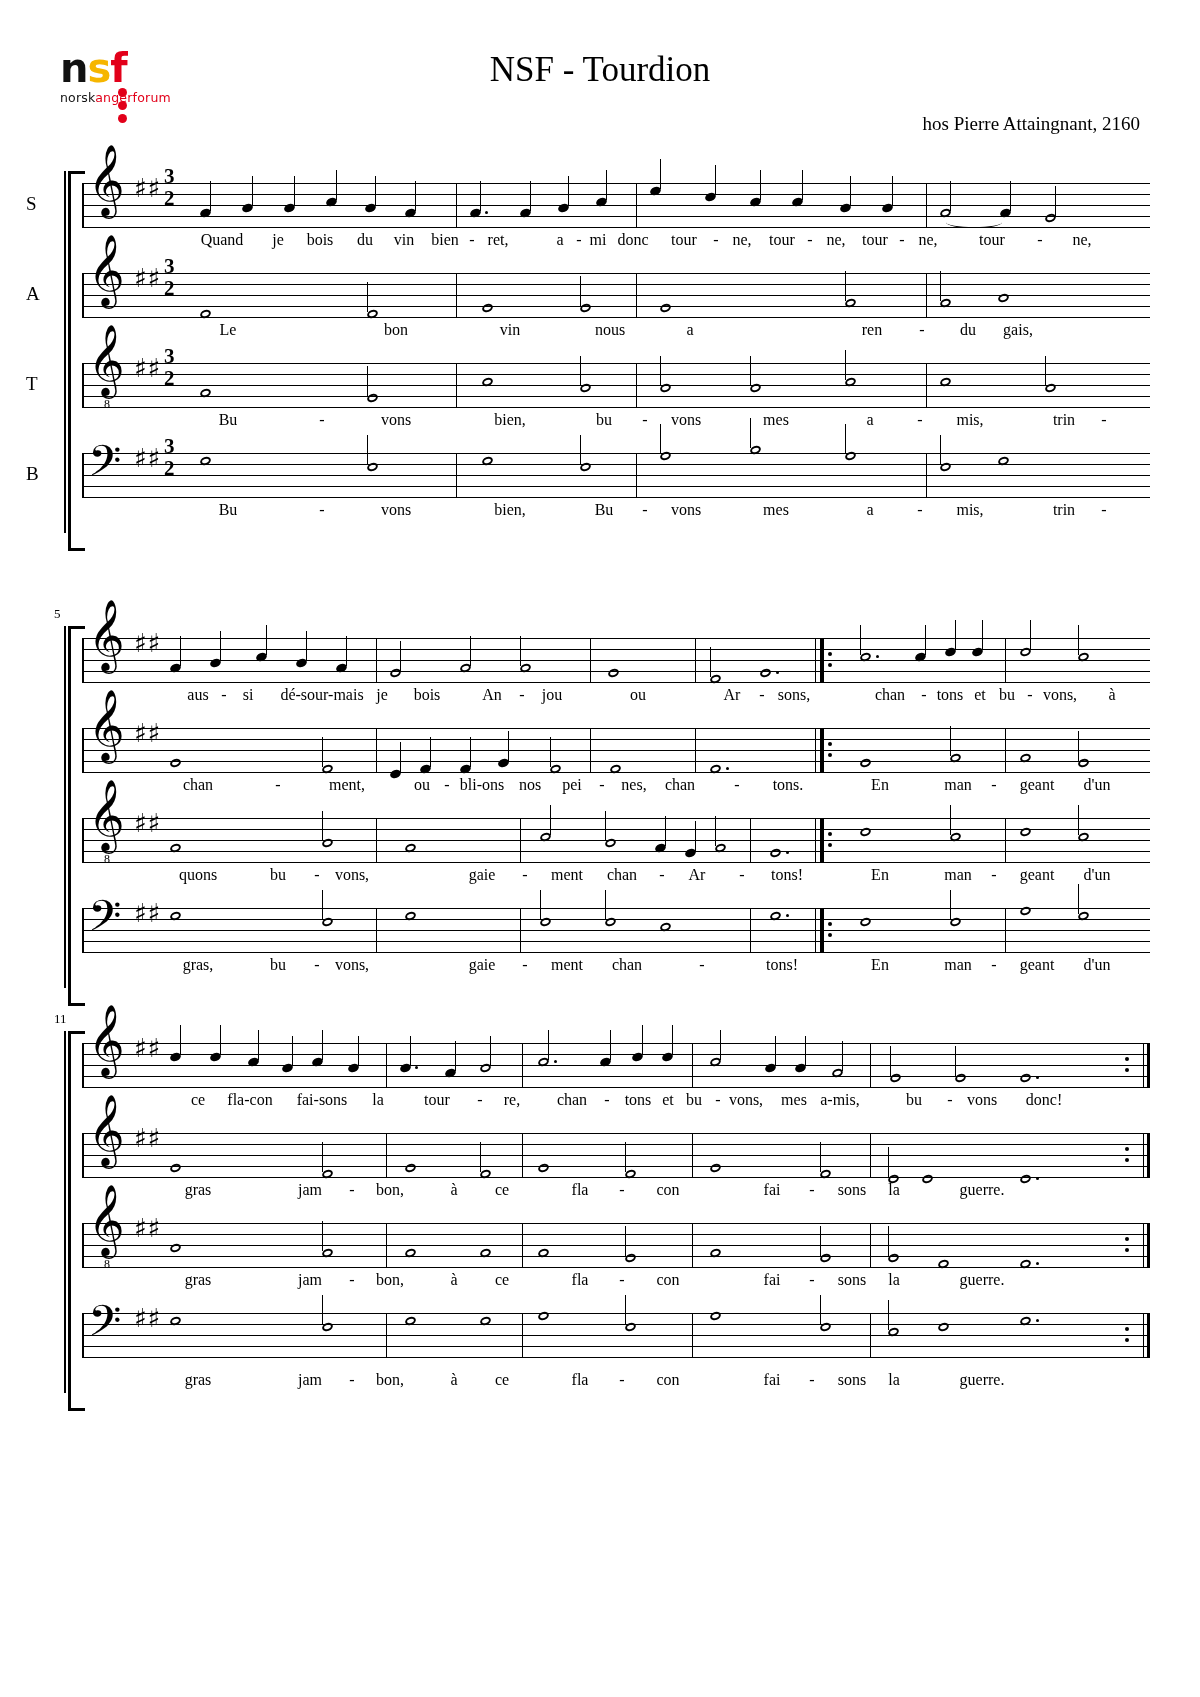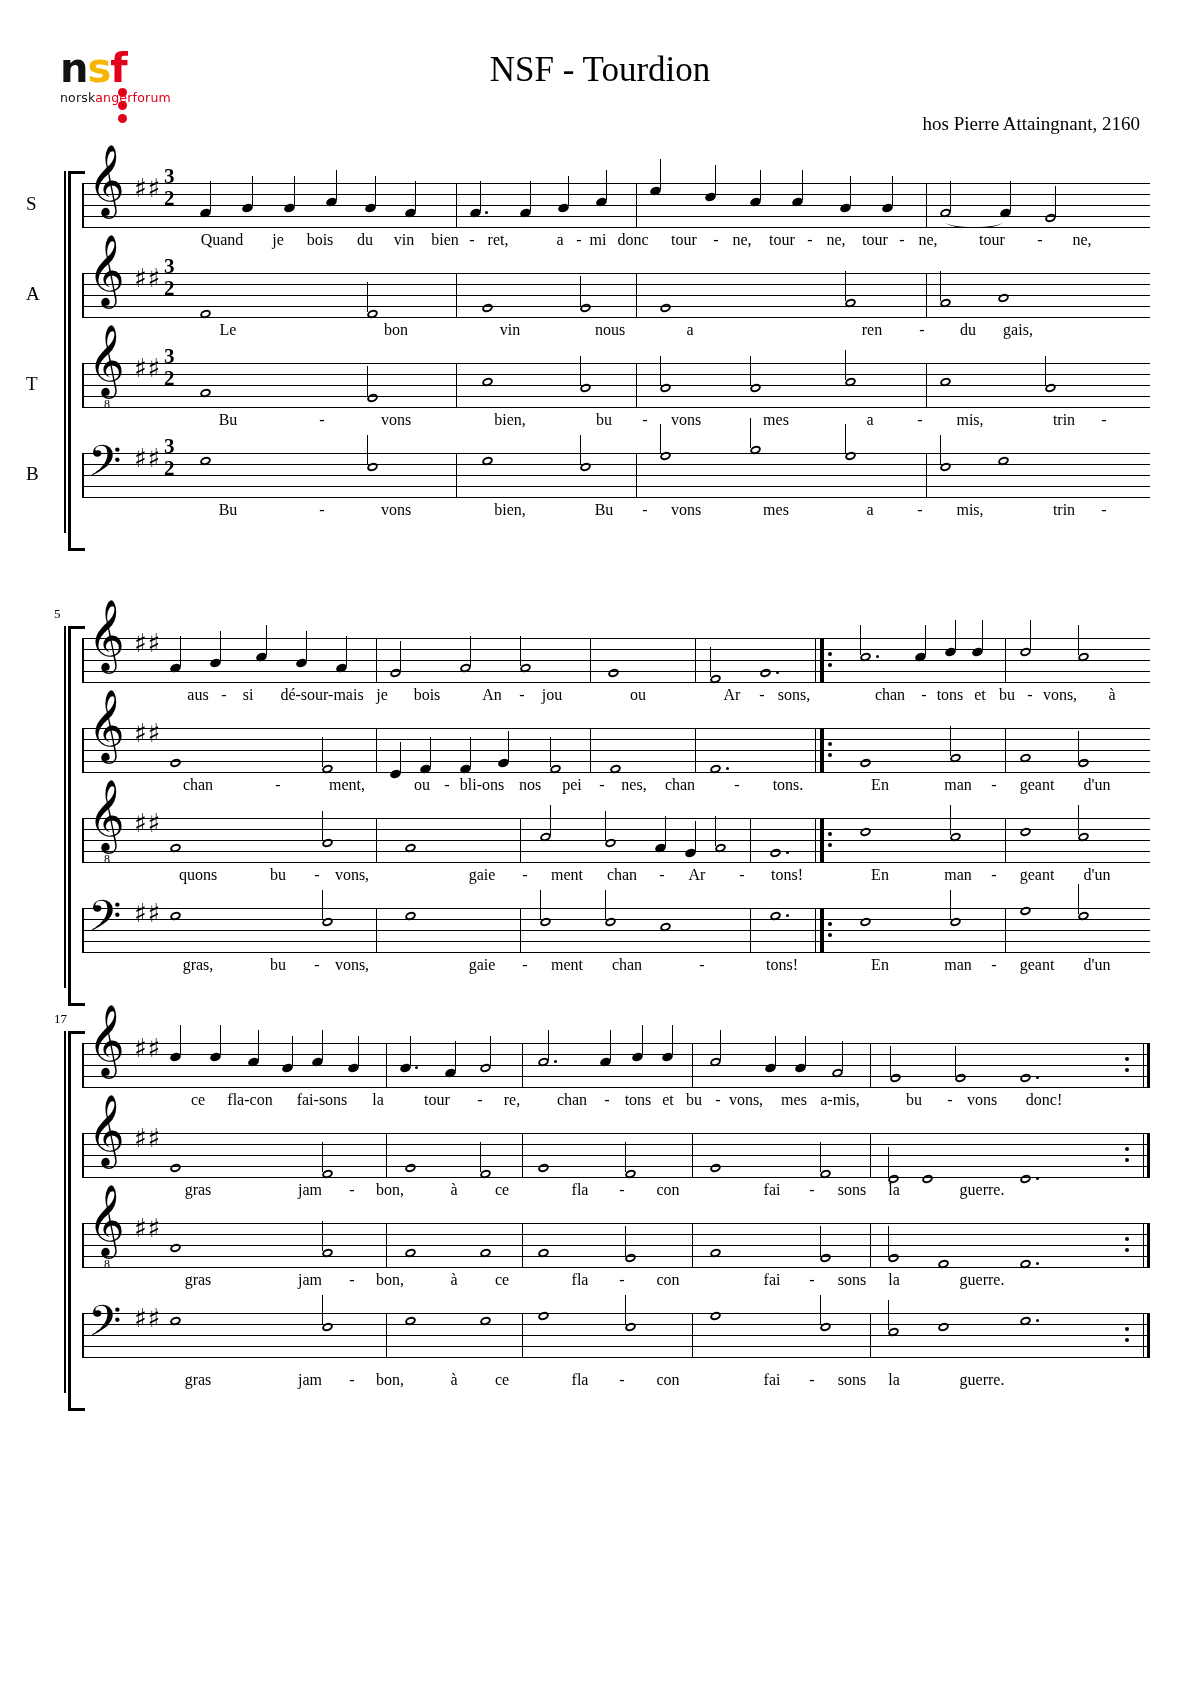--- a/index.html
+++ b/index.html
@@ -833,21 +833,21 @@
         <span class="syl" style="left:798px;">En</span>
         <span class="syl" style="left:876px;">man</span>
         <span class="syl" style="left:912px;">-</span>
         <span class="syl" style="left:955px;">geant</span>
         <span class="syl" style="left:1015px;">d'un</span>
       </div>
     </div>
   </div>
 
   <div class="system" id="system-3">
-    <div class="system-number">17</div>
+    <div class="system-number">11</div>
     <div class="brace" style="height:374px;"></div>
     <div class="brace-inner" style="height:362px;"></div>
 
     <div class="stave-row">
       <div class="stave">
         <div class="line"></div>
           <div class="line"></div>
           <div class="line"></div>
           <div class="line"></div>
           <div class="line"></div>

